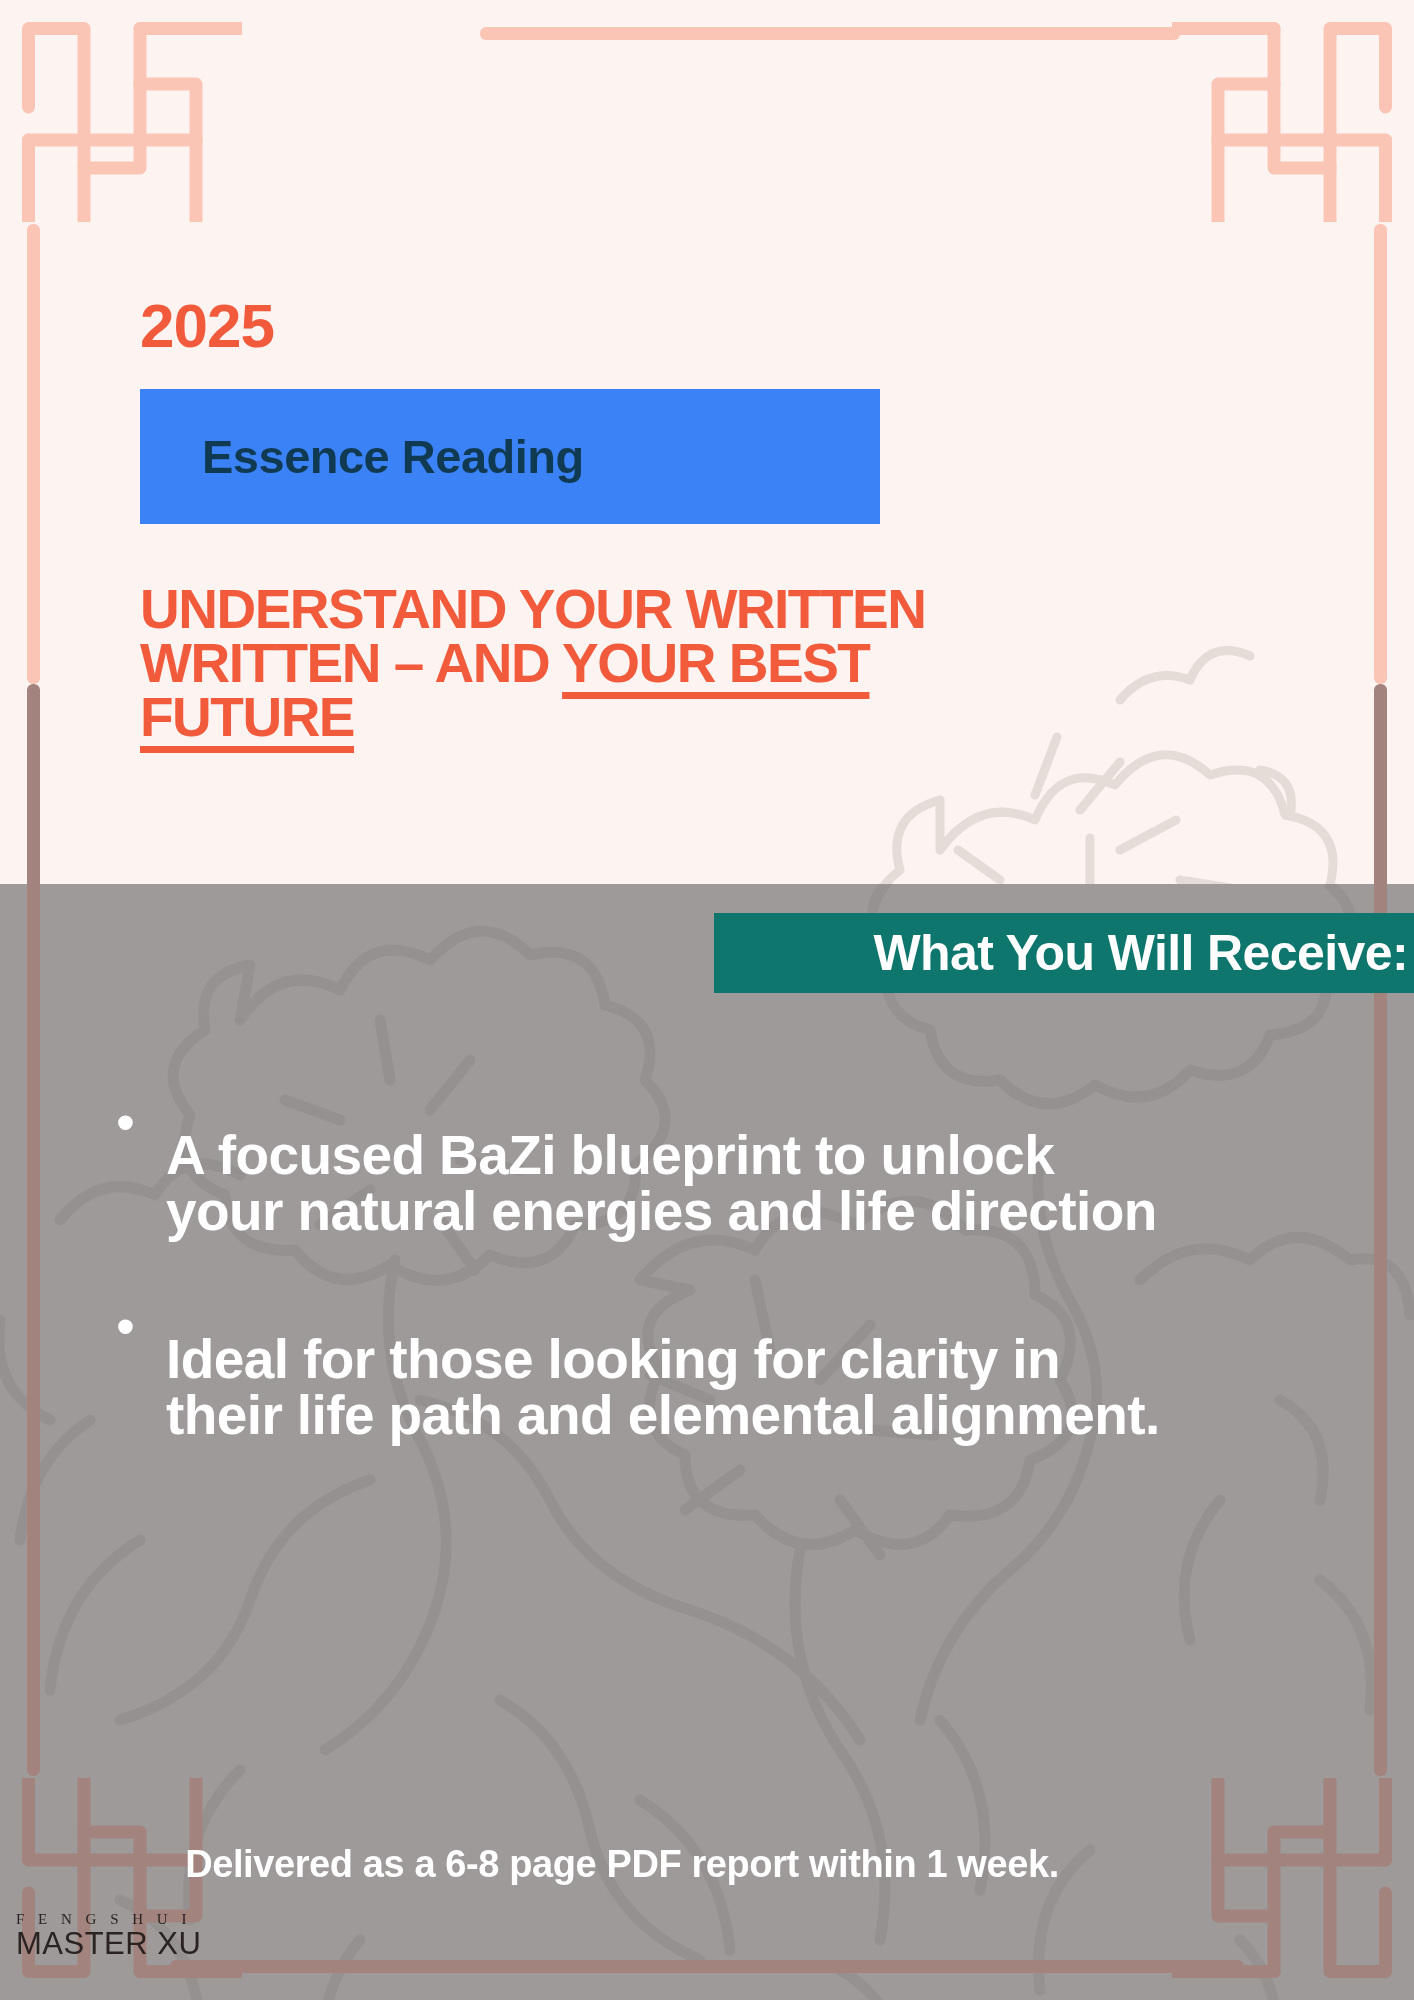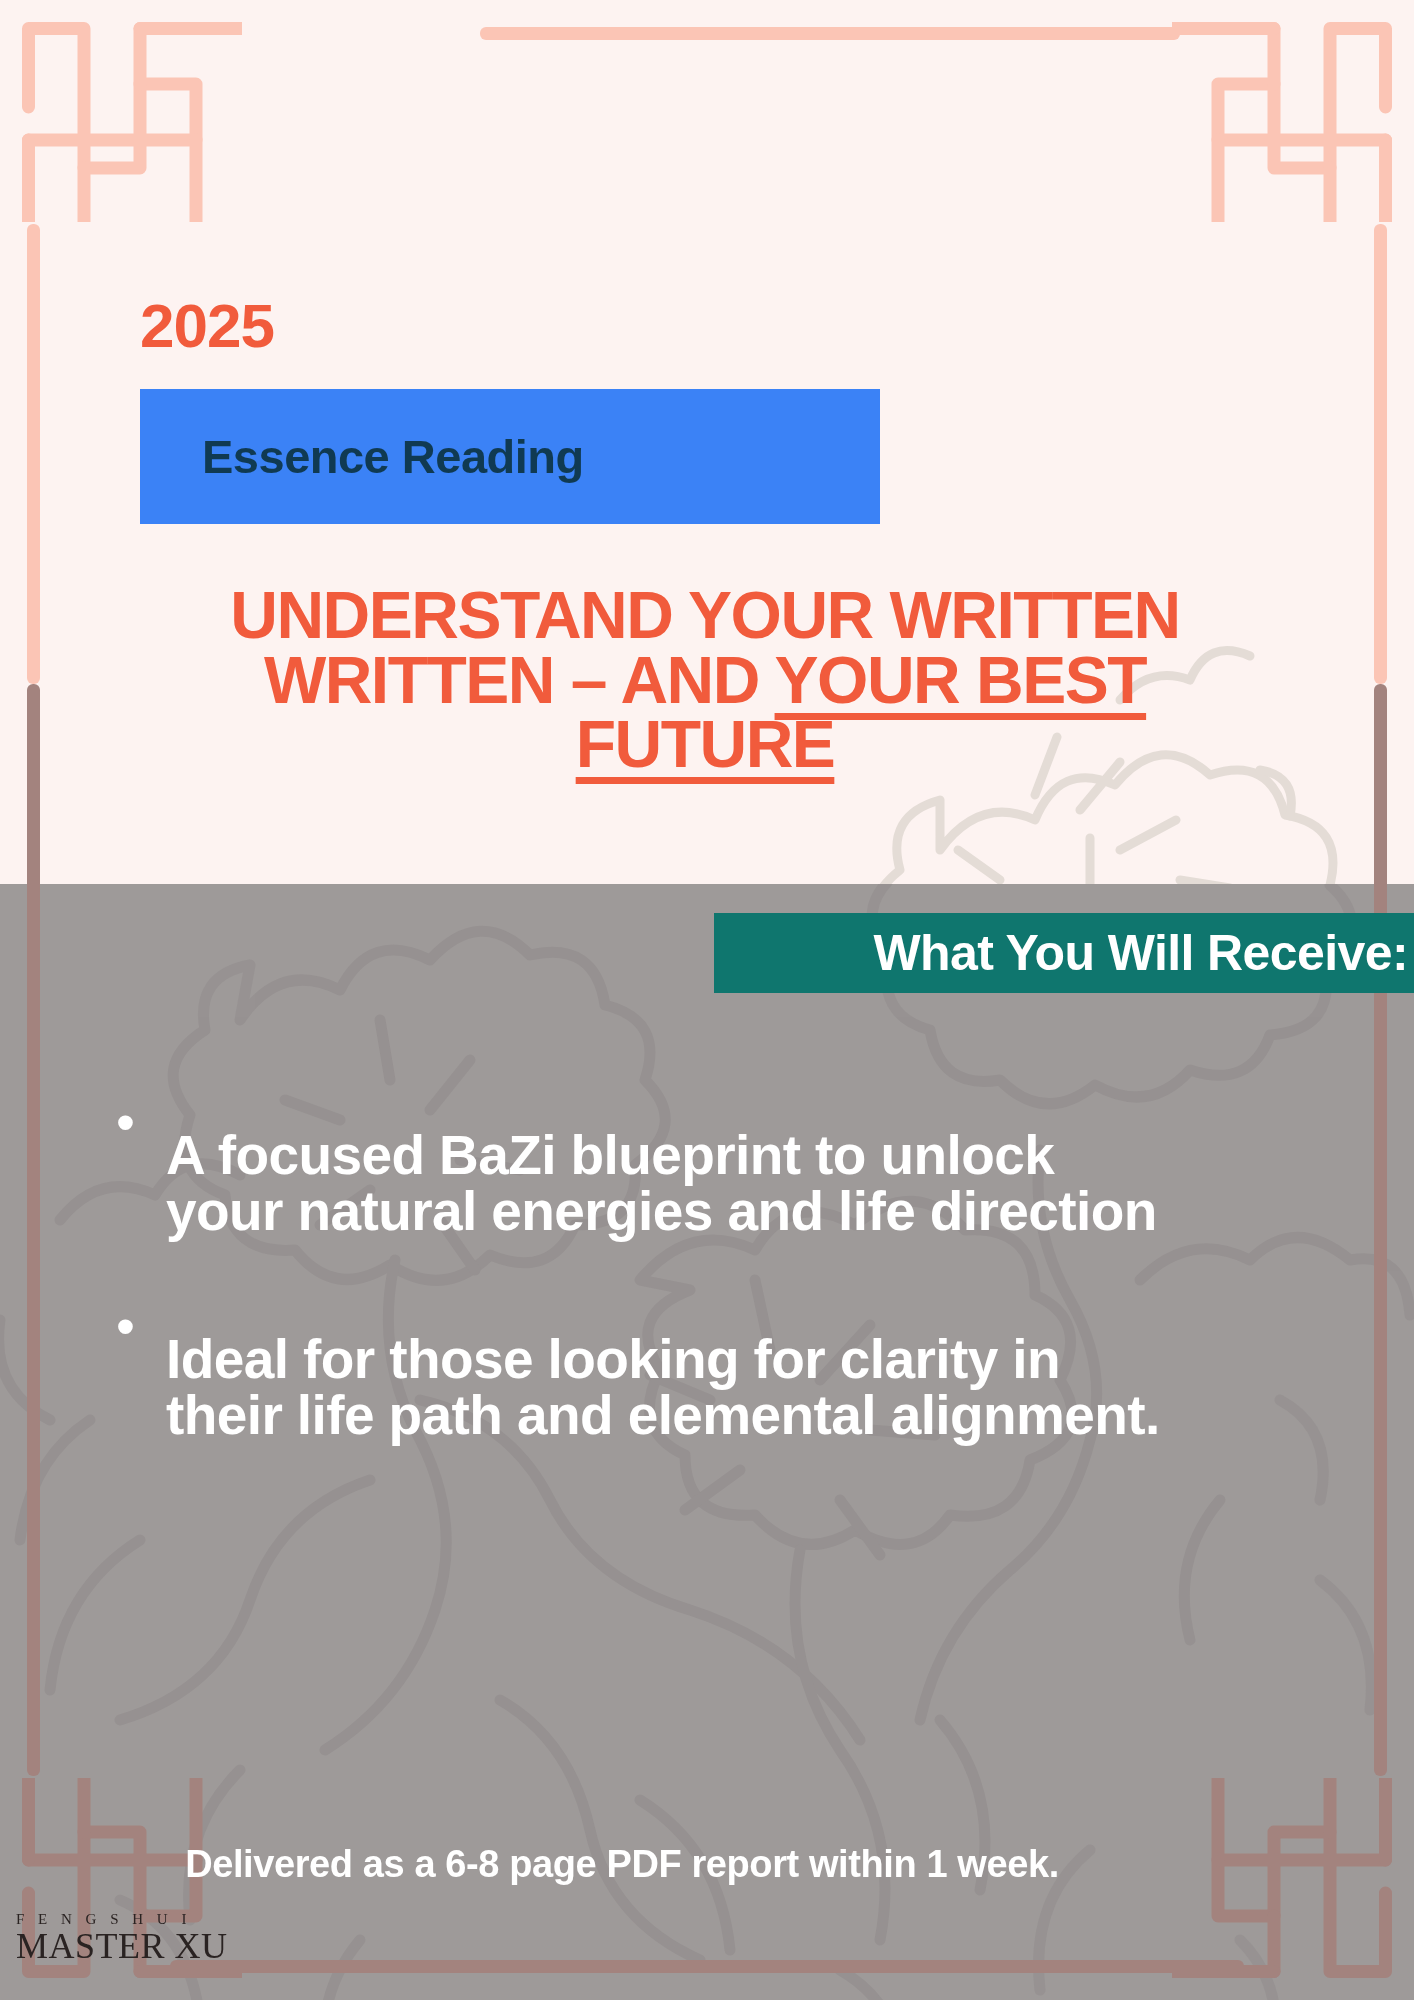--- a/index.html
+++ b/index.html
@@ -113,26 +113,25 @@
     font-weight: 700;
     color: #103A52;
     letter-spacing: -0.5px;
   }
 
   .headline {
     position: absolute;
     left: 124px;
     top: 583px;
     width: 1130px;
-    font-size: 66px;
+    font-size: 55px;
     font-weight: 700;
     line-height: 0.98;
     color: #F15B3C;
     letter-spacing: -1.5px;
-    text-align: center;
   }
   .headline .u { text-decoration: underline; text-underline-offset: 10px; text-decoration-thickness: 7px; }
 
   .badge-receive {
     position: absolute;
     left: 698px;
     top: 913px;
     width: 716px;
     height: 80px;
     background: #0f766e;
@@ -200,22 +199,22 @@
     color: #2A2322;
   }
   .logo .fs {
     font-family: "Liberation Serif", serif;
     font-size: 15px;
     letter-spacing: 5px;
     display: block;
     line-height: 1.2;
   }
   .logo .mx {
-    font-family: Liberation Serif, serif;
-    font-size: 36px;
+    font-family: Liberation Sans, sans-serif;
+    font-size: 31px;
     letter-spacing: 0.5px;
     display: block;
     line-height: 1.05;
   }
 </style>
 </head>
 <body>
 
 <div id="poster">
 

